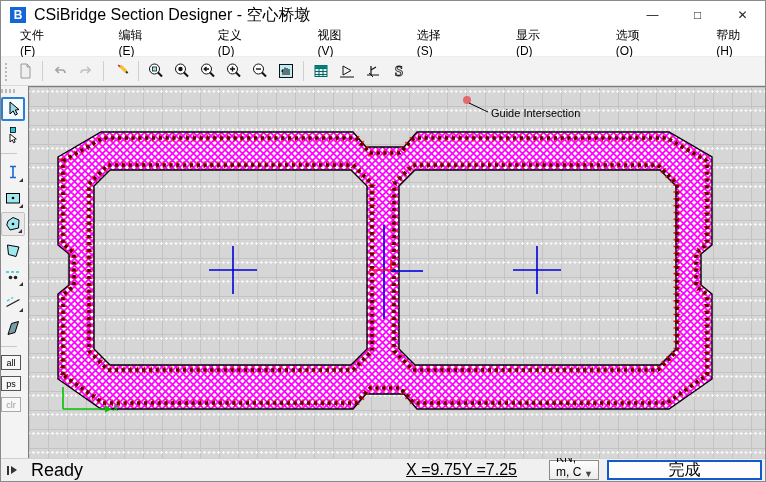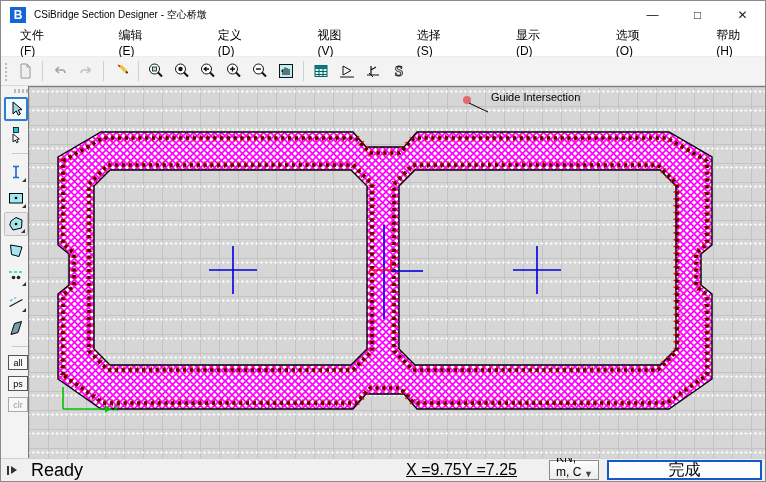--- a/index.html
+++ b/index.html
@@ -4,38 +4,38 @@
 <style>
   * { margin:0; padding:0; box-sizing:border-box; }
   html,body { width:766px; height:482px; }
   body { font-family:"Liberation Sans", sans-serif; font-size:12px; color:#000; background:#fff; }
   .window { width:766px; height:482px; border:1px solid #8a8a8a; background:#fff; display:flex; flex-direction:column; overflow:hidden; }
 
   
   .titlebar { height:28px; display:flex; align-items:center; background:#fff; flex:0 0 auto; }
   .logo { width:16px; height:16px; margin:0 8px 0 9px; background:#1565d8; color:#fff; font-weight:bold;
           font-size:12px; display:flex; align-items:center; justify-content:center; }
-  .title-text { font-size:10px; }
+  .title-text { font-size:16px; }
   .win-controls { margin-left:auto; display:flex; height:100%; }
   .win-btn { width:45px; height:100%; display:flex; align-items:center; justify-content:center; font-size:12px; color:#222; }
 
   
   .menubar { height:28px; display:flex; align-items:center; padding-left:8px; background:#fff; border-bottom:1px solid #ededed; flex:0 0 auto;gap:40px; }
   .menu-item { padding:5px 9px; margin:0 2px; font-size:12px; }
 
   
   .toolbar { height:29px; background:#f3f3f3; display:flex; align-items:center; padding-left:2px; border-bottom:1px solid #d9d9d9; flex:0 0 auto; }
   .tb-grip { width:6px; height:20px; margin-right:3px;
              background:repeating-linear-gradient(#b9b9b9 0 2px, transparent 2px 4px); background-size:2px 100%; background-repeat:no-repeat; background-position:2px 2px; }
   .tb-btn { width:26px; height:24px; display:flex; align-items:center; justify-content:center; border-radius:2px; }
   .tb-sep { width:1px; height:20px; background:#cfcfcf; margin:0 4px; }
 
   
   .main { flex:1 1 auto; display:flex; min-height:0; }
-  .sidebar { width:27px; background:#f3f3f3; display:flex; flex-direction:column; align-items:flex-end; padding-top:2px; flex:0 0 auto; }
+  .sidebar { width:27px; background:#f3f3f3; display:flex; flex-direction:column; align-items:flex-start; padding-top:2px; flex:0 0 auto; }
   .sb-grip { width:14px; height:4px; margin:1px 0 3px 0;
              background:repeating-linear-gradient(90deg,#b9b9b9 0 2px, transparent 2px 4px); }
   .sb-btn { width:24px; height:24px; margin:1px 0; display:flex; align-items:center; justify-content:center; position:relative; border-radius:2px; }
   .sb-btn.active { border:2px solid #2a7fd4; background:#f6fbff; }
   .sb-btn.pressed { background:#e9e9e9; border:1px solid #c2c2c2; }
   .sb-sep { width:16px; height:1px; background:#c9c9c9; margin:5px 0; }
   .corner { position:absolute; right:2px; bottom:2px; width:0; height:0; border-left:4px solid transparent; border-bottom:4px solid #333; }
   .sb-textbtn { width:20px; height:15px; margin:3px 0; border:1px solid #555; display:flex; align-items:center; justify-content:center;
                 font-size:9px; background:#f8f8f8; }
   .sb-textbtn.disabled { color:#9a9a9a; border-color:#a8a8a8; }
@@ -43,21 +43,21 @@
   
   .canvas { position:relative; flex:1 1 auto; border-left:1px solid #7d7d7d; border-top:1px solid #7d7d7d;
             background-color:#d6d6d6; overflow:hidden;
             background-image:
               radial-gradient(circle, rgba(255,255,255,.9) 1px, transparent 1.4px),
               linear-gradient(#c3c3c3 1px, transparent 1px),
               linear-gradient(90deg,#c3c3c3 1px, transparent 1px);
             background-size:4.75px 19px, 19px 19px, 19px 19px;
             background-position:2px 14px, 0 0, 0 0; }
   .canvas svg { position:absolute; left:0; top:0; }
-  .guide-label { position:absolute; left:462px; top:4px; font-size:11px; color:#000; white-space:nowrap; }
+  .guide-label { position:absolute; left:462px; top:20px; font-size:11px; color:#000; white-space:nowrap; }
   .axis-x-label { position:absolute; left:84px; top:314px; font-size:11px; color:#00c400; font-style:italic; }
 
   
   .statusbar { height:23px; background:#f0f0f0; border-top:1px solid #d0d0d0; display:flex; align-items:center; flex:0 0 auto; padding:0 3px 0 6px; }
   .status-grip { width:14px; height:12px; margin-right:10px; display:flex; align-items:center; }
   .status-grip .bar { width:2px; height:9px; background:#333; margin-right:2px; }
   .status-grip .tri { width:0; height:0; border-left:6px solid #333; border-top:4px solid transparent; border-bottom:4px solid transparent; }
   .status-ready { flex:1 1 auto; font-size:18px; }
   .status-coords { font-size:16px; margin-right:32px;text-decoration:underline; }
   .units-combo { width:50px; height:20px; border:1px solid #8a8a8a; background:linear-gradient(#fdfdfd,#ececec);

